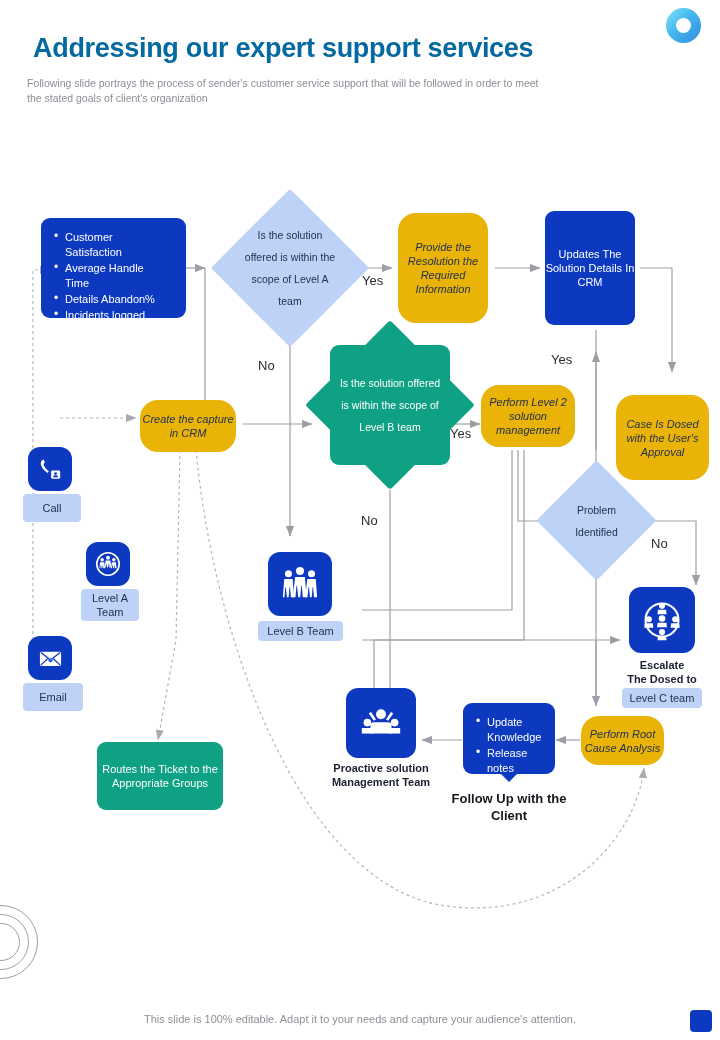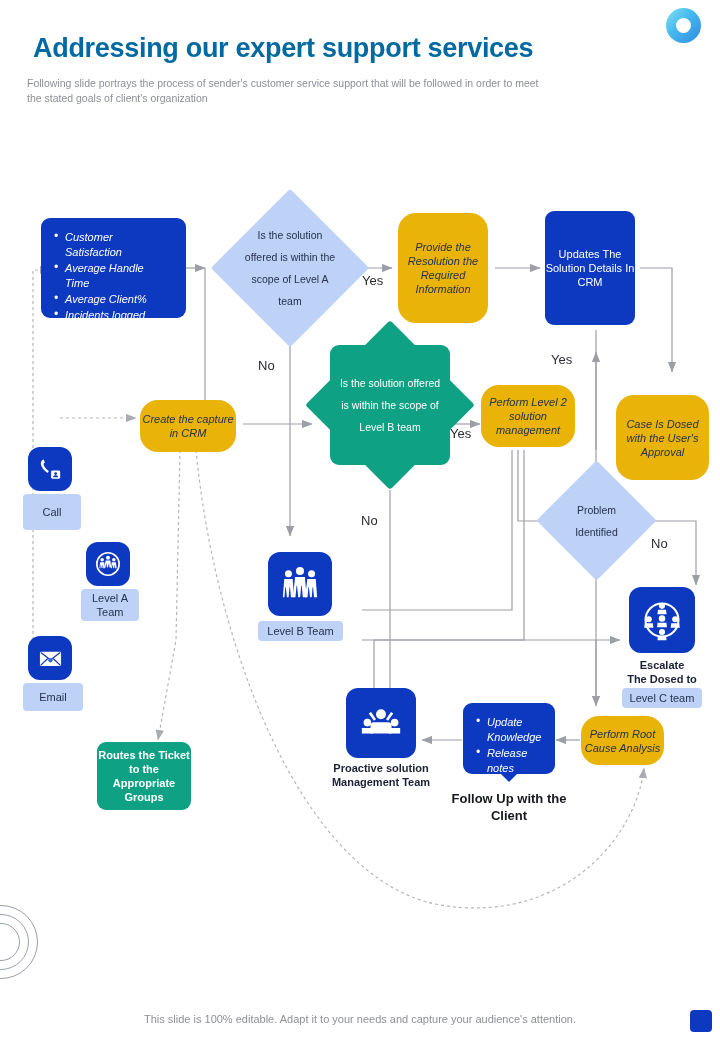--- a/index.html
+++ b/index.html
@@ -22,21 +22,21 @@
   
   svg.wires{position:absolute;left:0;top:0;width:720px;height:1040px;overflow:visible;}
 
   
   .node{position:absolute;box-sizing:border-box;display:flex;align-items:center;
         justify-content:center;text-align:center;}
   .lb{background:#eab308;border-radius:18px;color:#23324e;font-size:11px;line-height:14px;font-style:italic;}
   .db{background:#0c39c0;border-radius:9px;color:#ffffff;font-size:11px;line-height:14px;text-align:center;}
   .teal{background:#0fa183;border-radius:9px;color:#ffffff;font-size:11px;line-height:14px;}
 
-  .bullets{display:block;text-align:left;padding:11px 16px 11px 12px;font-style:italic;}
+  .bullets{display:block;text-align:left;padding:11px 16px 11px 12px;}
   .bullets li{list-style:none;position:relative;padding-left:12px;margin:1px 0;
               font-size:11px;line-height:15px;}
   .bullets li::before{content:"•";position:absolute;left:1px;top:-1px;font-size:12px;}
   .bullets ul{margin:0;padding:0;}
 
   
   .dia{position:absolute;}
   .dia .face{position:absolute;inset:0;transform:rotate(45deg);border-radius:3px;}
   .dia .txt{position:absolute;inset:0;display:flex;align-items:center;justify-content:center;
             text-align:center;font-size:10.5px;line-height:22px;padding:0 6px;box-sizing:border-box;}
@@ -141,21 +141,21 @@
       <path d="M180,450 L176,640 L158,740" stroke="#b3b7bd" stroke-dasharray="3 3" marker-end="url(#ahd)"></path>
 
       <path d="M196,450 C214,640 300,880 440,905 C560,925 636,840 644,768" stroke="#b3b7bd" stroke-dasharray="3 3" marker-end="url(#ahd)"></path>
     </g>
   </svg>
 
   <div class="node db bullets" style="left:41px;top:218px;width:145px;height:100px;">
     <ul>
       <li>Customer Satisfaction</li>
       <li>Average Handle Time</li>
-      <li>Average Client%</li>
+      <li>Details Abandon%</li>
       <li>Incidents logged</li>
       <li>Add text here</li>
     </ul>
   </div>
 
   <div class="dia blue" style="left:234px;top:212px;width:112px;height:112px;">
     <div class="face"></div>
     <div class="txt">Is the solution offered is within the scope of Level A team</div>
   </div>
 
@@ -172,21 +172,21 @@
     <div class="txt">Is the solution offered is within the scope of Level B team</div>
   </div>
 
   <div class="node lb" style="left:481px;top:385px;width:94px;height:62px;">Perform Level 2 solution management</div>
 
   <div class="dia blue" style="left:554px;top:478px;width:85px;height:85px;">
     <div class="face"></div>
     <div class="txt">Problem Identified</div>
   </div>
 
-  <div class="node teal" style="left:97px;top:742px;width:94px;height:68px;font-weight:bold;">Routes the Ticket to the Appropriate Groups</div>
+  <div class="node teal" style="left:97px;top:742px;width:126px;height:68px;">Routes the Ticket to the Appropriate Groups</div>
 
   <div class="node lb" style="left:581px;top:716px;width:83px;height:49px;">Perform Root Cause Analysis</div>
 
   <div class="node db bullets" style="left:463px;top:703px;width:92px;height:71px;">
     <ul>
       <li>Update Knowledge</li>
       <li>Release notes</li>
       <li>Add text here</li>
     </ul>
   </div>
@@ -201,21 +201,21 @@
   <div class="edgelbl" style="left:651px;top:536px;">No</div>
 
   <div class="icontile" style="left:28px;top:447px;width:44px;height:44px;">
     <svg width="26" height="26" viewBox="0 0 24 24" fill="#ffffff" aria-hidden="true">
       <path d="M6.2 3.3c-.9.2-1.8.9-2.3 1.8-.7 1.4-.4 3.1.5 4.9 1.2 2.4 3.2 4.5 5.5 5.8l1-1.9c-1.8-1.1-3.4-2.7-4.3-4.6-.5-1-.6-1.9-.3-2.4.2-.4.6-.6 1-.7l-1.1-2.9z"></path>
       <rect x="13" y="13.4" width="8.4" height="7.6" rx="1.3"></rect>
       <circle cx="17.2" cy="16.2" r="1.3" fill="#0c39c0"></circle>
       <path d="M14.7 19.6c.3-1.2 1.3-1.8 2.5-1.8s2.2.6 2.5 1.8z" fill="#0c39c0"></path>
     </svg>
   </div>
-  <div class="caplb" style="left:23px;top:494px;width:58px;height:36px;">Call</div>
+  <div class="caplb" style="left:23px;top:494px;width:58px;height:28px;">Call</div>
 
   <div class="icontile" style="left:86px;top:542px;width:44px;height:44px;">
     <svg width="28" height="28" viewBox="0 0 24 24" fill="#ffffff" aria-hidden="true">
       <circle cx="12" cy="12" r="9.6" fill="none" stroke="#ffffff" stroke-width="1.4"></circle>
       <circle cx="12" cy="6.6" r="1.7"></circle>
         <path d="M10 9h4l.8 6h-1.5l-.4-3.4h-.2L12 15h-.8l-.7-3.4h-.2L10 15H8.9z"></path>
       <circle cx="7" cy="8.4" r="1.5"></circle>
         <path d="M5.2 10.6h3.6l.6 5H8l-.3-2.9h-.2L7.2 15.6H6.5l-.6-2.9h-.2L5.4 15.6H4.6z"></path>
       <circle cx="17" cy="8.4" r="1.5"></circle>
         <path d="M15.2 10.6h3.6l.6 5h-1.4l-.3-2.9h-.2l-.3 2.9h-.7l-.6-2.9h-.2l-.3 2.9h-.8z"></path>

